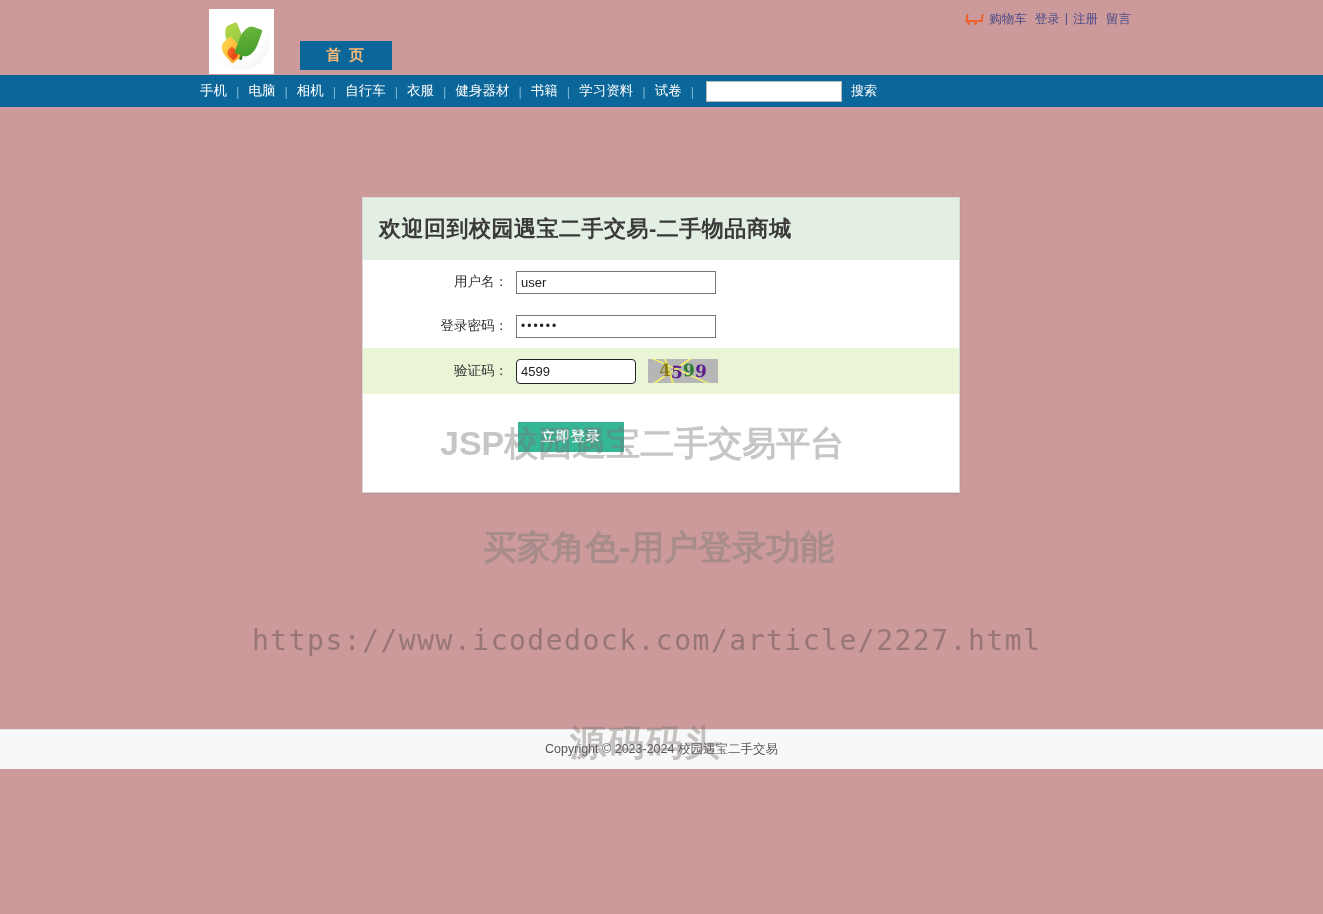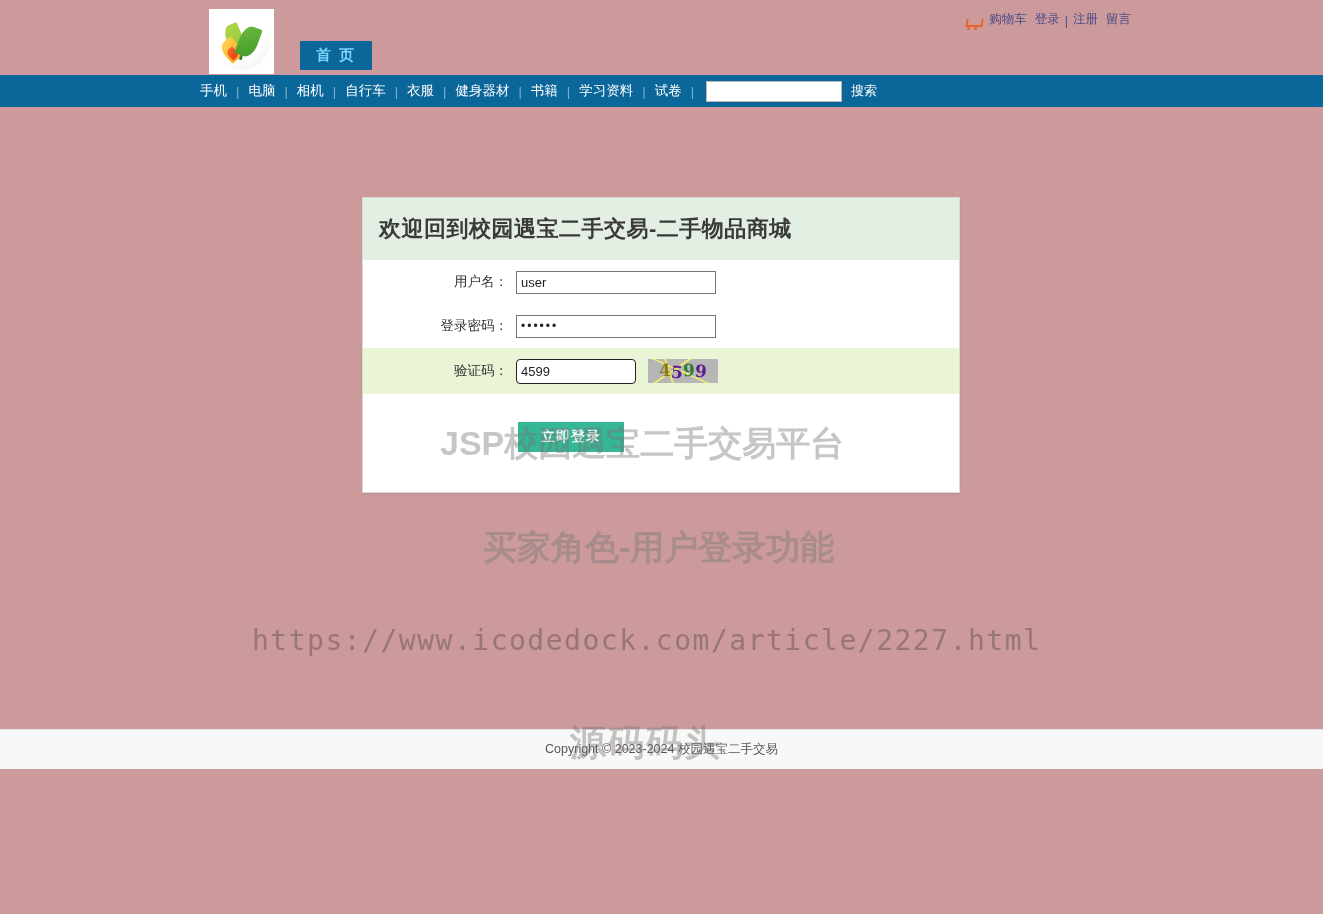--- a/index.html
+++ b/index.html
@@ -25,21 +25,21 @@
     width: 1323px;
     height: 75px;
     background: #cc9a9a;
   }
 
   .topbar-links {
     position: absolute;
     right: 188px;
     top: 11px;
     display: flex;
-    align-items: flex-end;
+    align-items: flex-start;
     gap: 0px;
     font-size: 12.5px;
     color: #4a4a8a;
     white-space: nowrap;
   }
   .cart-icon {
     display: inline-block;
     width: 15px; height: 12px;
     position: relative;
     margin-right: 4px;
@@ -127,24 +127,24 @@
     background: #2f7d1f;
     left: 27px; top: 33px;
     transform: rotate(9deg);
     border-radius: 2px;
   }
 
   .home-tab {
     position: absolute;
     left: 300px;
     top: 41px;
-    width: 72px;
+    width: 92px;
     height: 29px;
     background: #0b6699;
-    color: #7dd3fc;
+    color: #fdba74;
     font-size: 15px;
     font-weight: bold;
     display: flex;
     align-items: center;
     justify-content: center;
     letter-spacing: 2px;
     cursor: pointer;
   }
 
   

